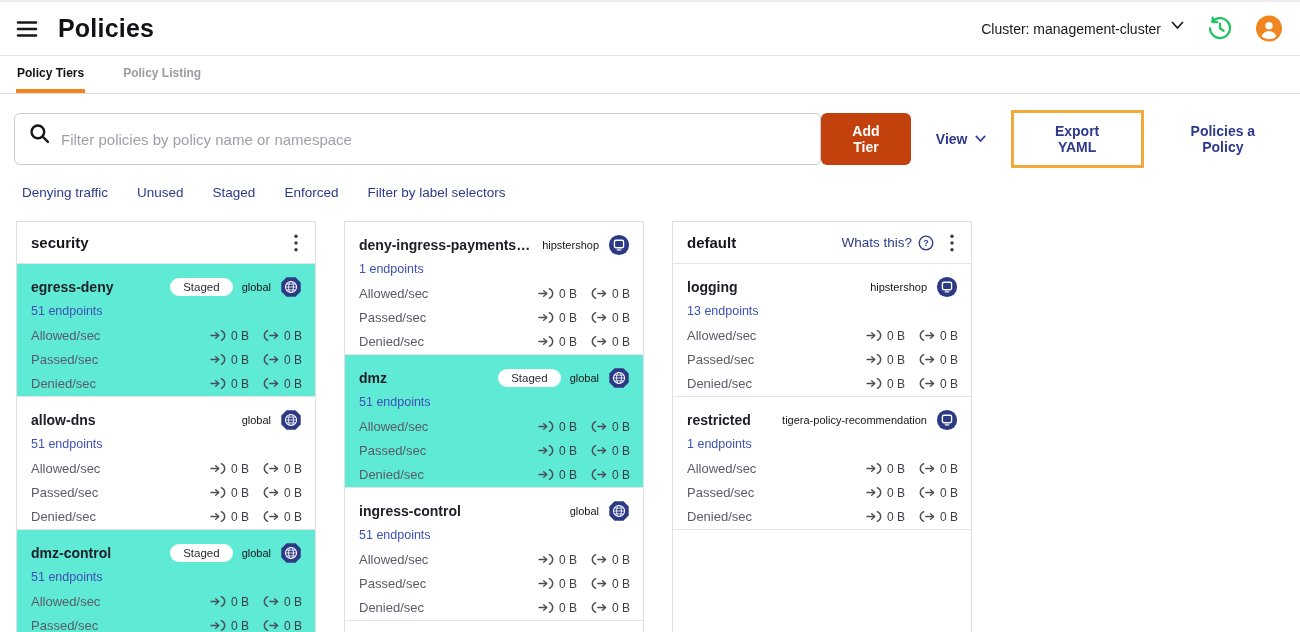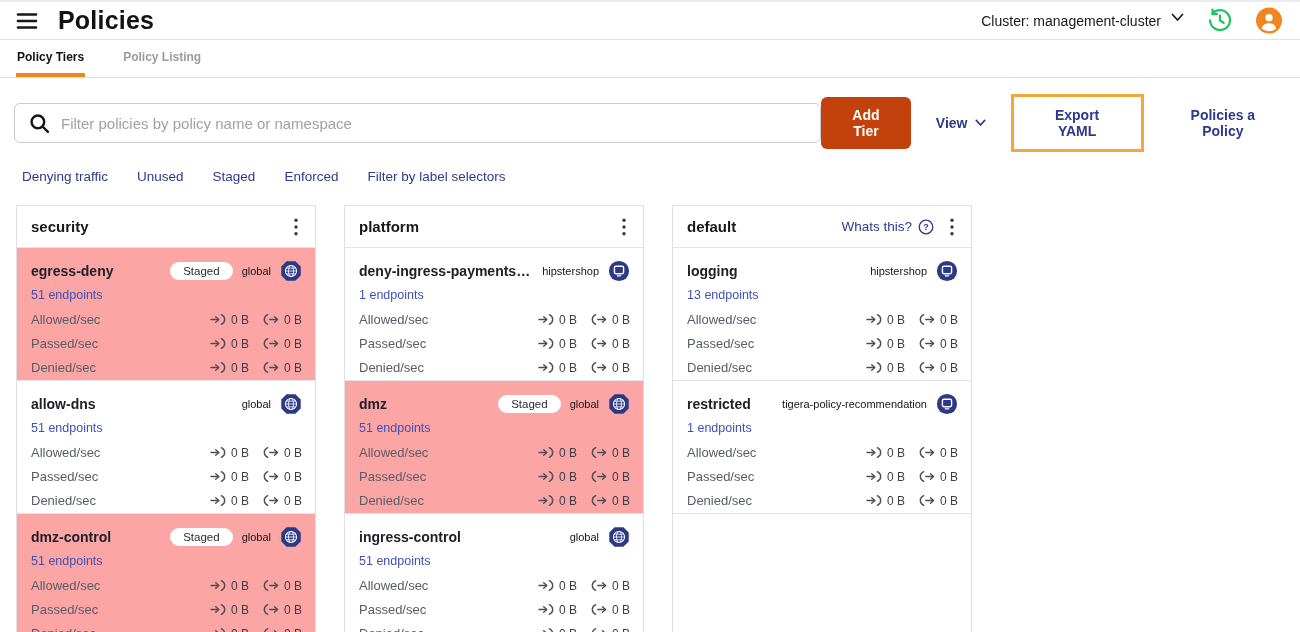--- a/index.html
+++ b/index.html
@@ -1,38 +1,38 @@
 <!DOCTYPE html>
 <html><head>
 <meta charset="utf-8">
 <style>
   * { margin:0; padding:0; box-sizing:border-box; }
   html,body { width:1300px; height:632px; overflow:hidden; background:#fff;
     font-family:"Liberation Sans","DejaVu Sans",sans-serif; color:#1c1c24; }
   body { border-top:2px solid #ececee; }
 
   
-  .app-header { height:38px; display:flex; align-items:center; padding:0 18px 0 15px;
+  .app-header { height:54px; display:flex; align-items:center; padding:0 18px 0 15px;
     border-bottom:1px solid #e3e3e6; }
   .hamburger { width:26px; height:26px; display:flex; align-items:center; cursor:pointer; }
   .app-title { font-size:25px; font-weight:800; letter-spacing:.2px; margin-left:17px; color:#111116; }
   .header-right { margin-left:auto; display:flex; align-items:center; gap:23px; }
   .cluster-select { display:flex; align-items:flex-start; gap:10px; font-size:14px; color:#17171f; cursor:pointer; }
   .round-icon { width:26px; height:26px; display:flex; align-items:center; justify-content:center; cursor:pointer; }
 
   
   .tabbar { display:flex; padding:0 16px; border-bottom:1px solid #dedee2; }
   .tab { font-size:12px; padding:10px 1px 9px; margin-right:37px; cursor:pointer;
     color:#9b9ba4; font-weight:700; border-bottom:4px solid transparent; }
   .tab.active { color:#111116; border-bottom-color:#f0861d; }
 
   
   .toolbar { display:flex; align-items:center; margin:16px 23px 0 14px; }
   .searchbox { position:relative; width:813px; }
-  .searchbox input { width:100%; height:40px; border:1px solid #c9cad3; border-radius:6px;
+  .searchbox input { width:100%; height:52px; border:1px solid #c9cad3; border-radius:6px;
     padding:0 1px 0 46px; font-size:15px; color:#30303a; outline:none;
     font-family:"Liberation Sans","DejaVu Sans",sans-serif; }
   .searchbox input::placeholder { color:#9fa0ab; }
   .searchbox .mag { position:absolute; left:14px; top:9px; }
   .toolbar-actions { margin-left:auto; display:flex; align-items:center; gap:25px; }
   .btn-primary { background:#c2410c; color:#fff; border:none; border-radius:6px;
     padding:10px 17px; font-size:14px; font-weight:600; cursor:pointer;
     font-family:"Liberation Sans","DejaVu Sans",sans-serif; }
   .link-btn { color:#2d3a8c; font-size:14px; font-weight:600; cursor:pointer;
     display:flex; align-items:center; gap:7px; background:none; border:none;
@@ -49,21 +49,21 @@
   .tier-col { width:300px; flex:none; border:1px solid #e0e0e4; background:#fff; }
   .tier-head { height:42px; display:flex; align-items:center; padding:0 13px 0 14px;
     border-bottom:1px solid #e4e4e8; }
   .tier-name { font-size:15px; font-weight:700; color:#17171d; }
   .tier-head-right { margin-left:auto; display:flex; align-items:center; gap:12px; }
   .whats-this { display:flex; align-items:center; gap:6px; color:#2d3a8c; font-size:13.5px; cursor:pointer; }
   .kebab { padding:2px 4px; cursor:pointer; display:flex; }
 
   
   .card { height:133px; padding:12px 13px 8px 14px; border-bottom:1px solid #e4e4e8; background:#fff; cursor:pointer; }
-  .card.gray { background:#fca5a5; }
+  .card.gray { background:#5eead4; }
   .card-top { display:flex; align-items:center; gap:9px; }
   .pol-name { font-size:14px; font-weight:600; color:#20202a; flex:1 1 auto; min-width:0;
     white-space:nowrap; overflow:hidden; text-overflow:ellipsis; }
   .staged-badge { background:#fff; border-radius:12px; padding:3px 13px; font-size:11.5px;
     color:#2c2c34; flex:none; }
   .scope-label { font-size:11px; font-weight:400; color:#15151d; flex:none; }
   .pol-icon { flex:none; display:flex; }
   .endpoints { margin-top:6px; font-size:12.5px; color:#3f51b5; display:inline-block; cursor:pointer; }
   .metric-row { display:flex; align-items:center; margin-top:9px; }
   .metric-label { font-size:13px; color:#585c68; }
@@ -369,32 +369,20 @@
                 <path d="M4.7 1.7C2.5 2.7 1.3 4.5 1.3 6.5s1.2 3.8 3.4 4.8"></path>
                 <path d="M6.8 6.5h7.3"></path>
                 <path d="M11.5 3.7l3.1 2.8-3.1 2.8"></path>
               </svg>
               <span>0 B</span>
             </span>
           </span>
         </div></div>
     </div>
     <div class="tier-col">
-      <div class="tier-head">
-        <span class="tier-name">platform</span>
-        <div class="tier-head-right">
-          <span class="kebab">
-            <svg width="4" height="18" viewBox="0 0 4 18" fill="#3a3a42">
-              <circle cx="2" cy="2.2" r="1.7"></circle>
-              <circle cx="2" cy="9" r="1.7"></circle>
-              <circle cx="2" cy="15.8" r="1.7"></circle>
-            </svg>
-          </span>
-        </div>
-      </div>
       <div class="card"><div class="card-top">
           <span class="pol-name">deny-ingress-paymentservi...</span>
           <span class="scope-label">hipstershop</span>
           <span class="pol-icon">
             <svg width="22" height="22" viewBox="0 0 24 24">
               <circle cx="12" cy="12" r="11" fill="#2c3985"></circle>
               <rect x="7" y="6.8" width="10" height="8.2" rx="1.6" fill="none" stroke="#fff" stroke-width="1.5"></rect>
               <path d="M10.2 17.3h3.6" stroke="#fff" stroke-width="1.6" stroke-linecap="round"></path>
             </svg>
           </span>

